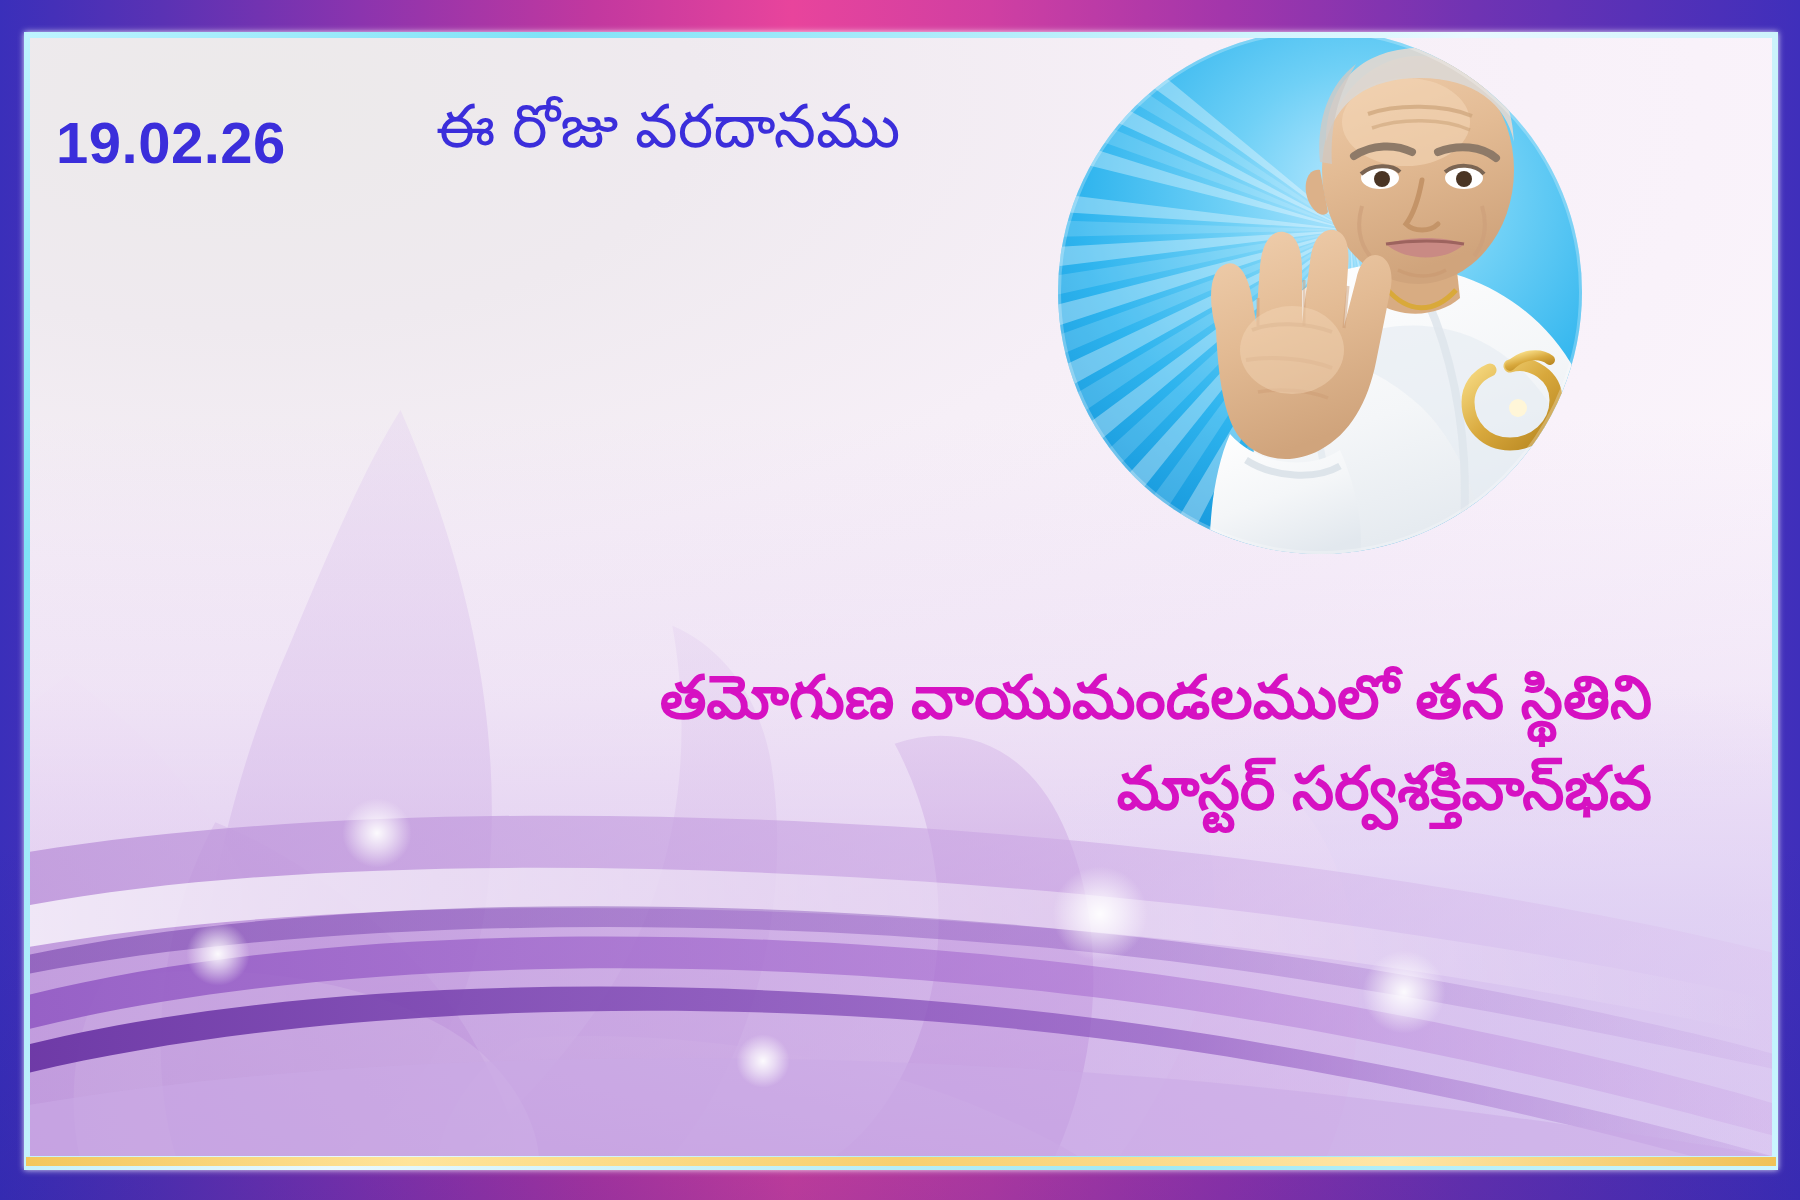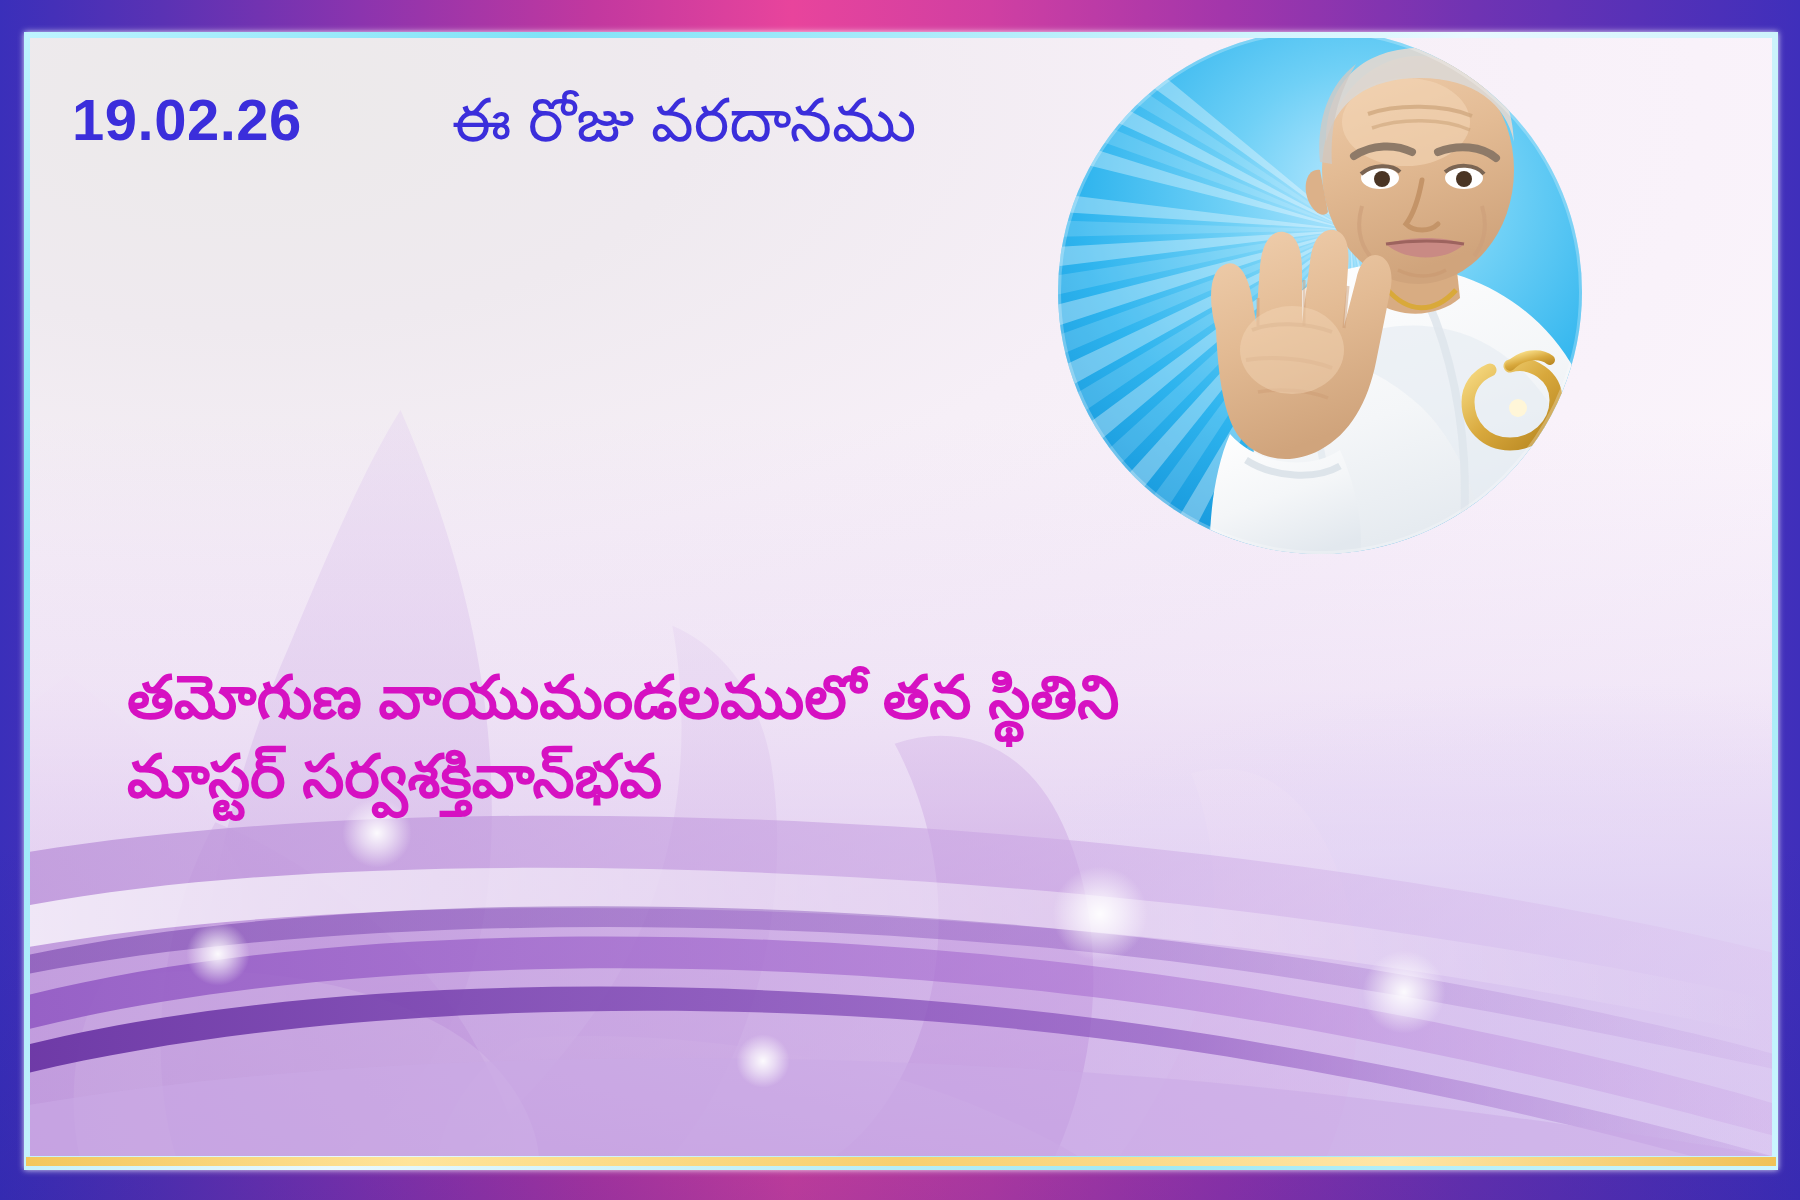--- a/index.html
+++ b/index.html
@@ -80,22 +80,22 @@
   
   .spark{
     position:absolute;border-radius:50%;
     background:radial-gradient(circle,rgba(255,255,255,.95) 0%,rgba(255,255,255,.55) 32%,rgba(255,255,255,0) 70%);
     pointer-events:none;
   }
 
   
   .hdr{
     position:absolute;left:0;right:0;top:48px;height:90px;
-    display:flex;align-items:flex-start;
-    padding-left:42px;gap:150px;
+    display:flex;align-items:flex-end;
+    padding-left:26px;gap:150px;
     z-index:6;
   }
   .date-txt{
     font-size:58px;font-weight:700;color:#3b2edb;
     letter-spacing:.5px;white-space:nowrap;
   }
   .hdr-title{
     font-size:60px;font-weight:400;color:#3b2edb;
     font-family:"Liberation Sans","DejaVu Sans",sans-serif;
     white-space:nowrap;
@@ -105,36 +105,36 @@
   .portrait{
     position:absolute;
     left:990px;top:-8px;width:600px;height:540px;
     z-index:7;
   }
   .portrait svg{width:100%;height:100%;display:block;}
 
   
   .message{
     position:absolute;
-    left:97px;right:120px;top:620px;
+    left:106px;right:120px;top:620px;
     z-index:6;
-    text-align:left;
+    text-align:right;
     color:#d916c4;
   }
   .msg-line{
     font-size:60px;
     font-weight:700;
     line-height:1.32;
     white-space:nowrap;
     color:#d611c2;
     font-family:"Liberation Sans","DejaVu Sans",sans-serif;
   }
   .msg-line.l1{ letter-spacing:0px; }
   .msg-line.l2{ letter-spacing:0px; }
-  .msg-line.l3{ letter-spacing:0px; }
+  .msg-line.l3{ letter-spacing:0px;margin-top:12px; }
 </style>
 </head>
 <body>
 
 <div class="stage">
 
   <div class="frame-outer"></div>
   <div class="frame-bevel"></div>
   <div class="gold-line"></div>
 

